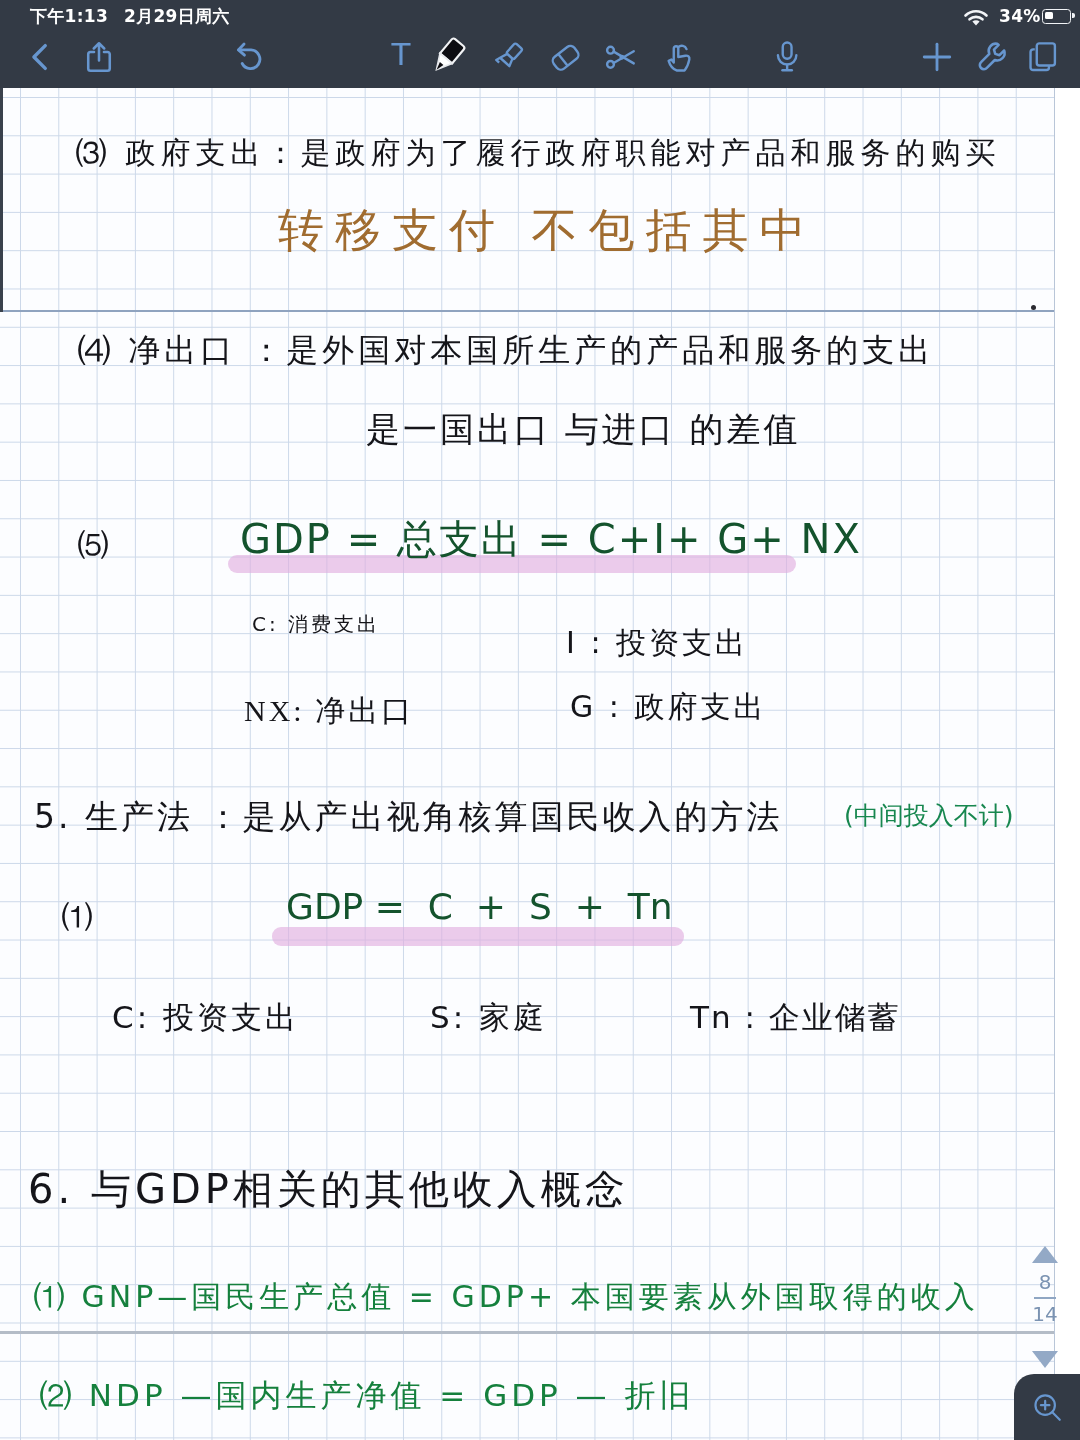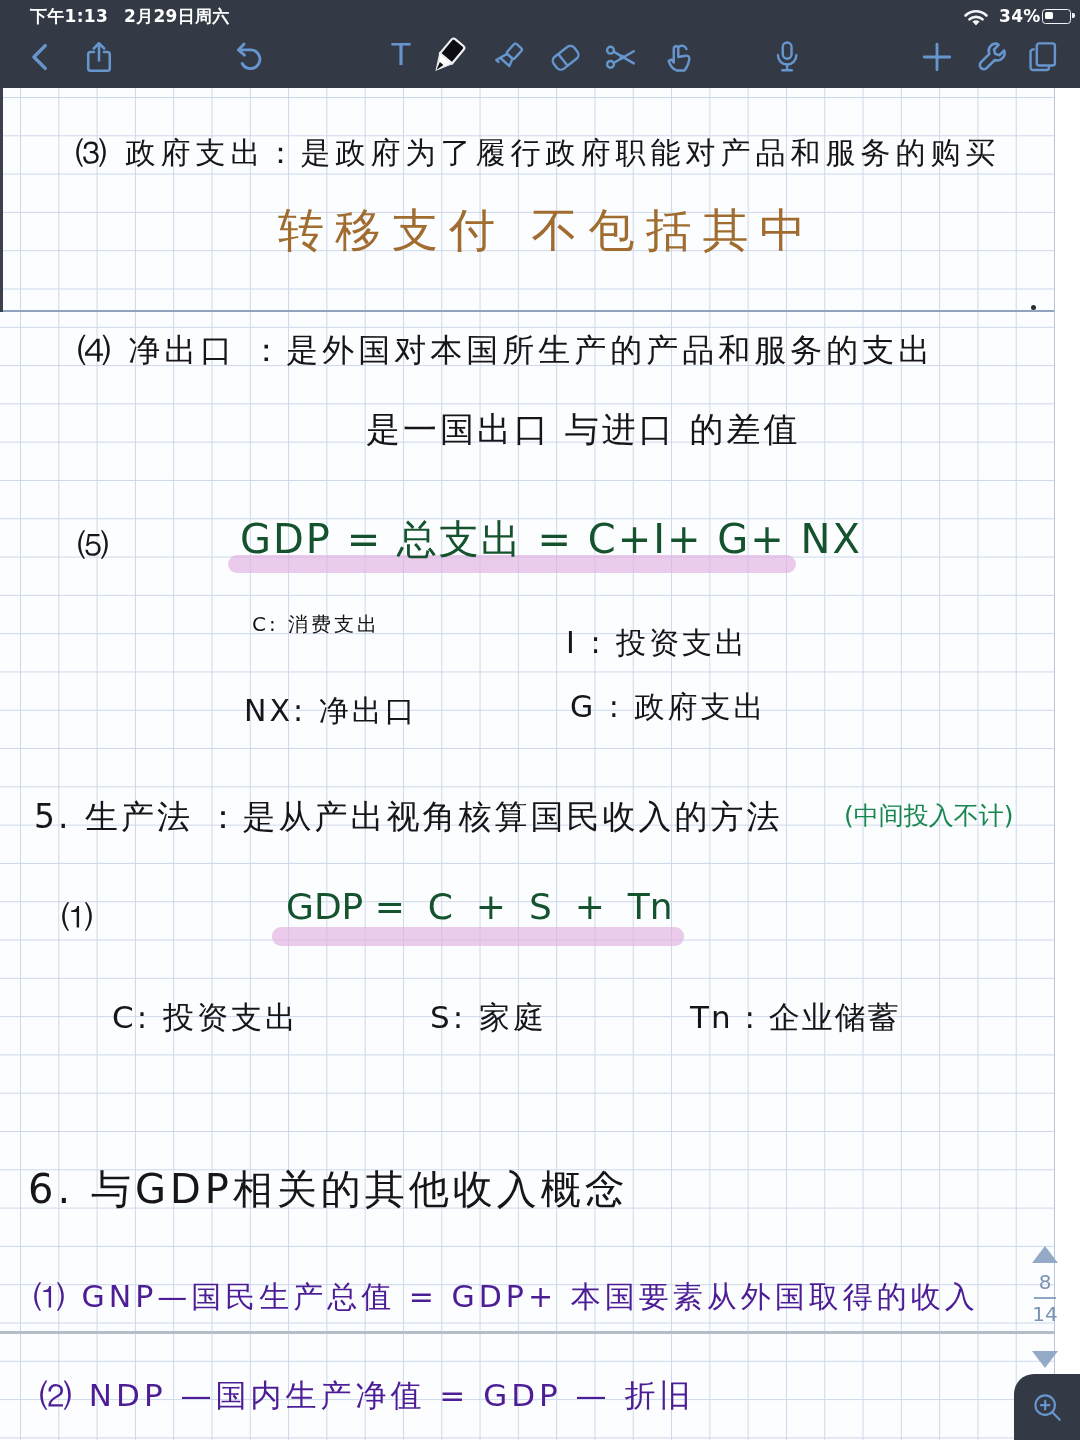--- a/index.html
+++ b/index.html
@@ -45,32 +45,32 @@
   .rule-major{position:absolute;left:0;width:1054px;z-index:2;}
   .rule-1{top:310px;height:2px;background:#8fa3bf;}
   .rule-2{top:1331px;height:3px;background:#b4bcc7;}
   .stray-dot{position:absolute;left:1031px;top:305px;width:5px;height:5px;border-radius:50%;background:#2a2a30;z-index:3;}
   
   .ink{position:absolute;white-space:nowrap;z-index:4;line-height:1.25;}
   .ink-black{color:#15151a;}
   .ink-brown{color:#a06c30;}
   .ink-red{color:#14532d;}
   .ink-green{color:#17874f;}
-  .ink-blue{color:#4c1d95;}
+  .ink-blue{color:#15803d;}
   .hl{position:absolute;background:rgba(224,172,222,.62);border-radius:9px;z-index:3;}
   .l0{left:76px;top:134px;font-size:30px;letter-spacing:5px;}
   .l1{left:278px;top:202px;font-size:46px;letter-spacing:11px;}
   .l2{left:78px;top:330px;font-size:32px;letter-spacing:4px;}
   .l3{left:366px;top:408px;font-size:34px;letter-spacing:3px;}
   .l4{left:78px;top:526px;font-size:30px;}
   .l5{left:240px;top:514px;font-size:40px;letter-spacing:2px;}
   .hl1{left:228px;top:555px;width:568px;height:18px;}
   .l6{left:252px;top:612px;font-size:20px;letter-spacing:3px;}
   .l7{left:566px;top:608px;font-size:30px;letter-spacing:3px;margin-top:16px;}
-  .l8{left:244px;top:692px;font-size:30px;letter-spacing:3px;}
+  .l8{left:244px;top:692px;font-size:30px;letter-spacing:3px;font-family:Liberation Serif, serif;}
   .l9{left:570px;top:688px;font-size:30px;letter-spacing:3px;}
   .l10{left:34px;top:796px;font-size:33px;letter-spacing:3px;}
   .l11{left:844px;top:800px;font-size:25px;}
   .l12{left:62px;top:898px;font-size:30px;}
   .l13{left:286px;top:884px;font-size:36px;white-space:pre;}
   .hl2{left:272px;top:927px;width:412px;height:19px;}
   .l14{left:112px;top:998px;font-size:31px;letter-spacing:3px;}
   .l15{left:430px;top:998px;font-size:31px;letter-spacing:3px;}
   .l16{left:690px;top:998px;font-size:31px;letter-spacing:2px;}
   .l17{left:28px;top:1164px;font-size:40px;letter-spacing:4px;}

